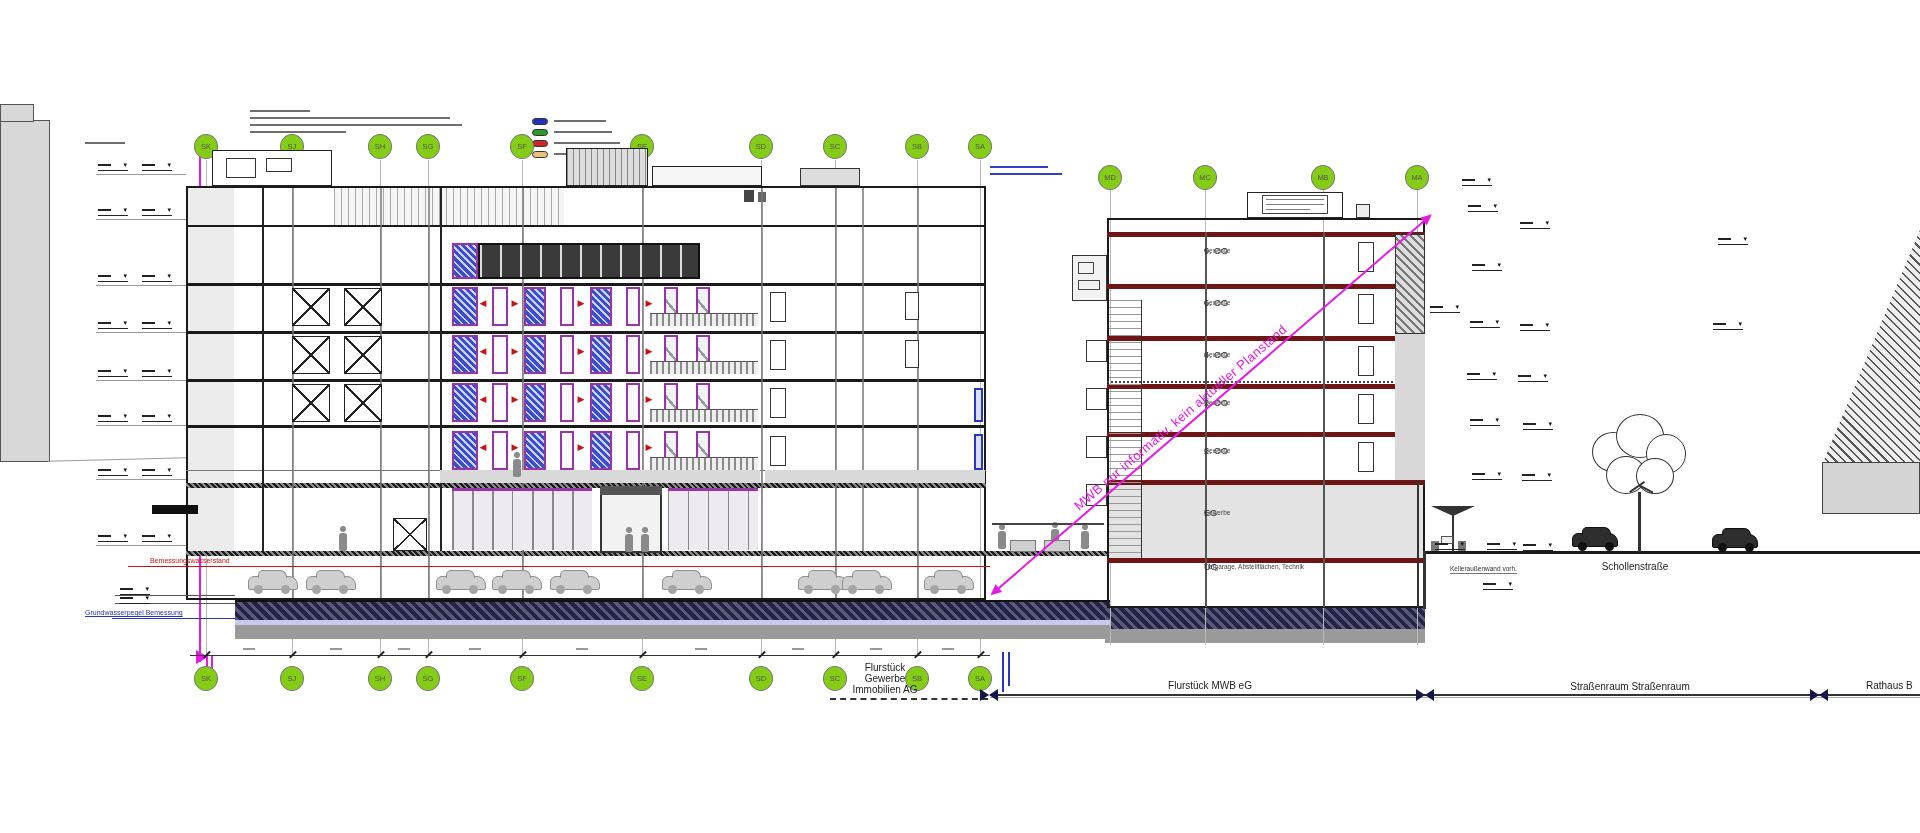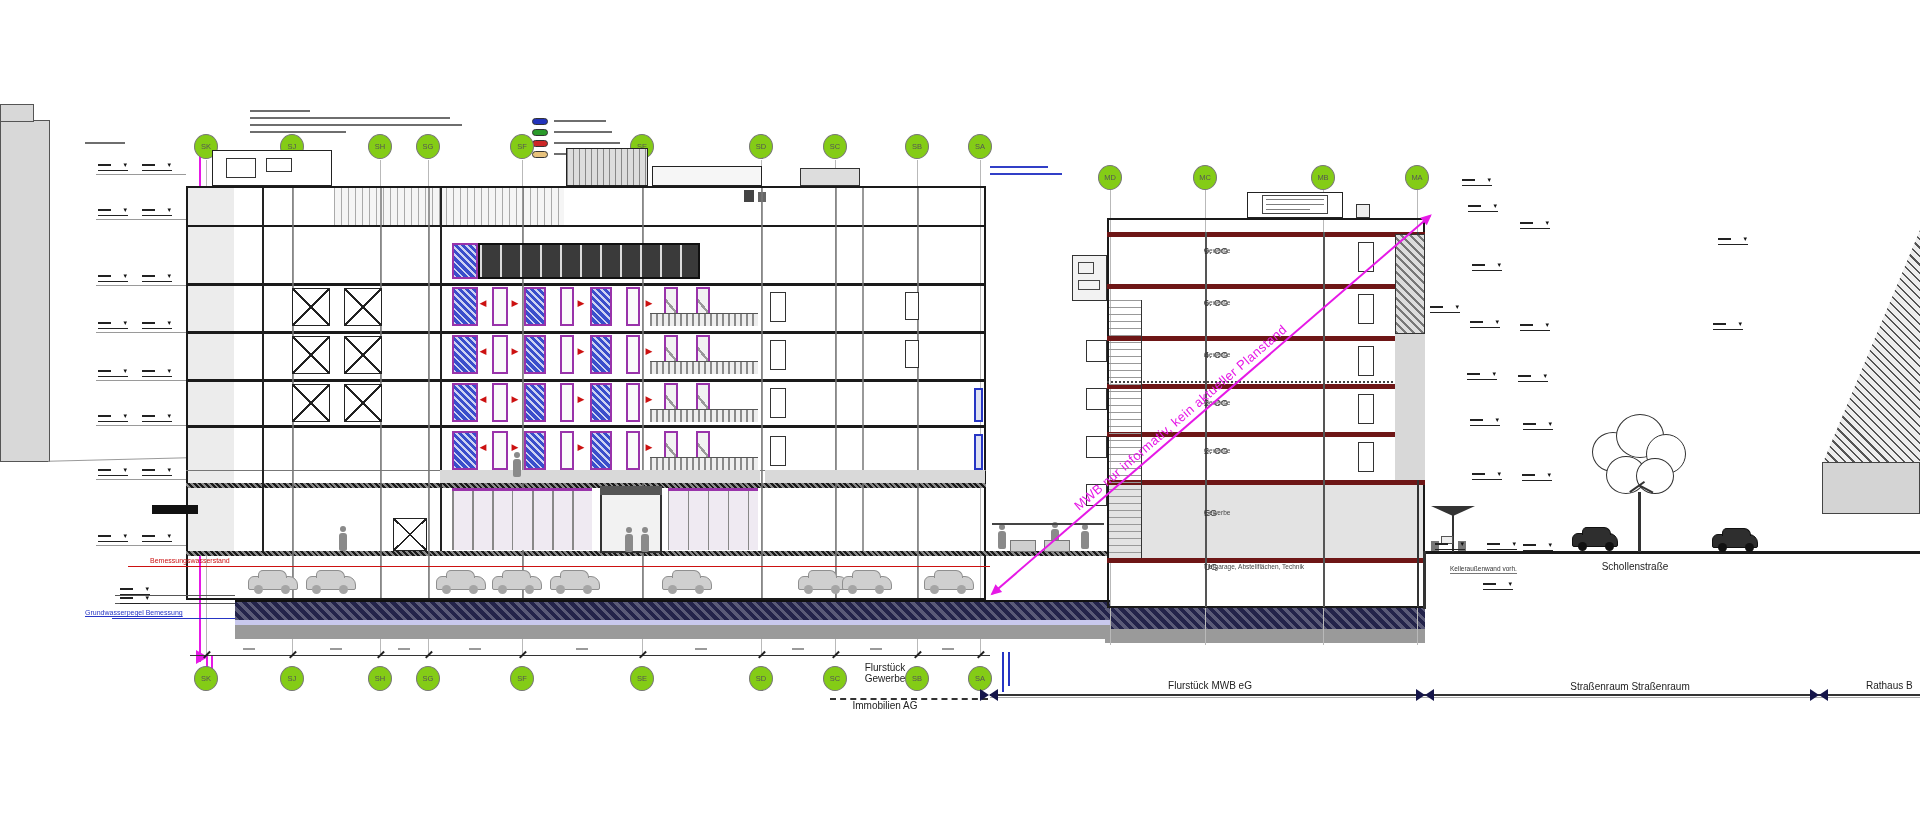--- a/index.html
+++ b/index.html
@@ -485,21 +485,21 @@
   <div style="left:990px;top:697px;width:930px;height:1px;background:#aaa"></div>
   <div style="left:830px;top:698px;width:158px;height:0;border-top:2px dashed #333"></div>
   <div class="bmk" style="left:980px;top:689px"></div>
   <div class="bmk" style="left:1416px;top:689px"></div>
   <div class="bmk" style="left:1810px;top:689px"></div>
   <div style="left:1002px;top:652px;width:1.5px;height:40px;background:#2635c4"></div>
   <div style="left:1008px;top:652px;width:1.5px;height:34px;background:#2635c4"></div>
 
   <div class="lbl" style="left:830px;top:662px;width:110px">Flurstück</div>
   <div class="lbl" style="left:830px;top:673px;width:110px">Gewerbe</div>
-  <div class="lbl" style="left:830px;top:700px;width:110px">Immobilien AG</div>
+  <div class="lbl" style="left:830px;top:684px;width:110px">Immobilien AG</div>
   <div class="lbl" style="left:1120px;top:680px;width:180px">Flurstück MWB eG</div>
   <div class="lbl" style="left:1535px;top:681px;width:190px">Straßenraum Straßenraum</div>
   <div class="lbl" style="left:1866px;top:680px;width:70px;text-align:left">Rathaus B</div>
 
   <div class="wm">
     <div style="left:0;top:-1px;width:579px;height:2px;background:#e619e6"></div>
     <div style="left:-2px;top:-5px;width:0;height:0;border-top:5px solid transparent;border-bottom:5px solid transparent;border-right:11px solid #e619e6"></div>
     <div style="left:570px;top:-5px;width:0;height:0;border-top:5px solid transparent;border-bottom:5px solid transparent;border-left:11px solid #e619e6"></div>
     <span style="left:120px;top:-18px;font-size:13px;color:#e619e6;white-space:nowrap;letter-spacing:.4px">MWB nur informativ, kein aktueller Planstand</span>
   </div>

